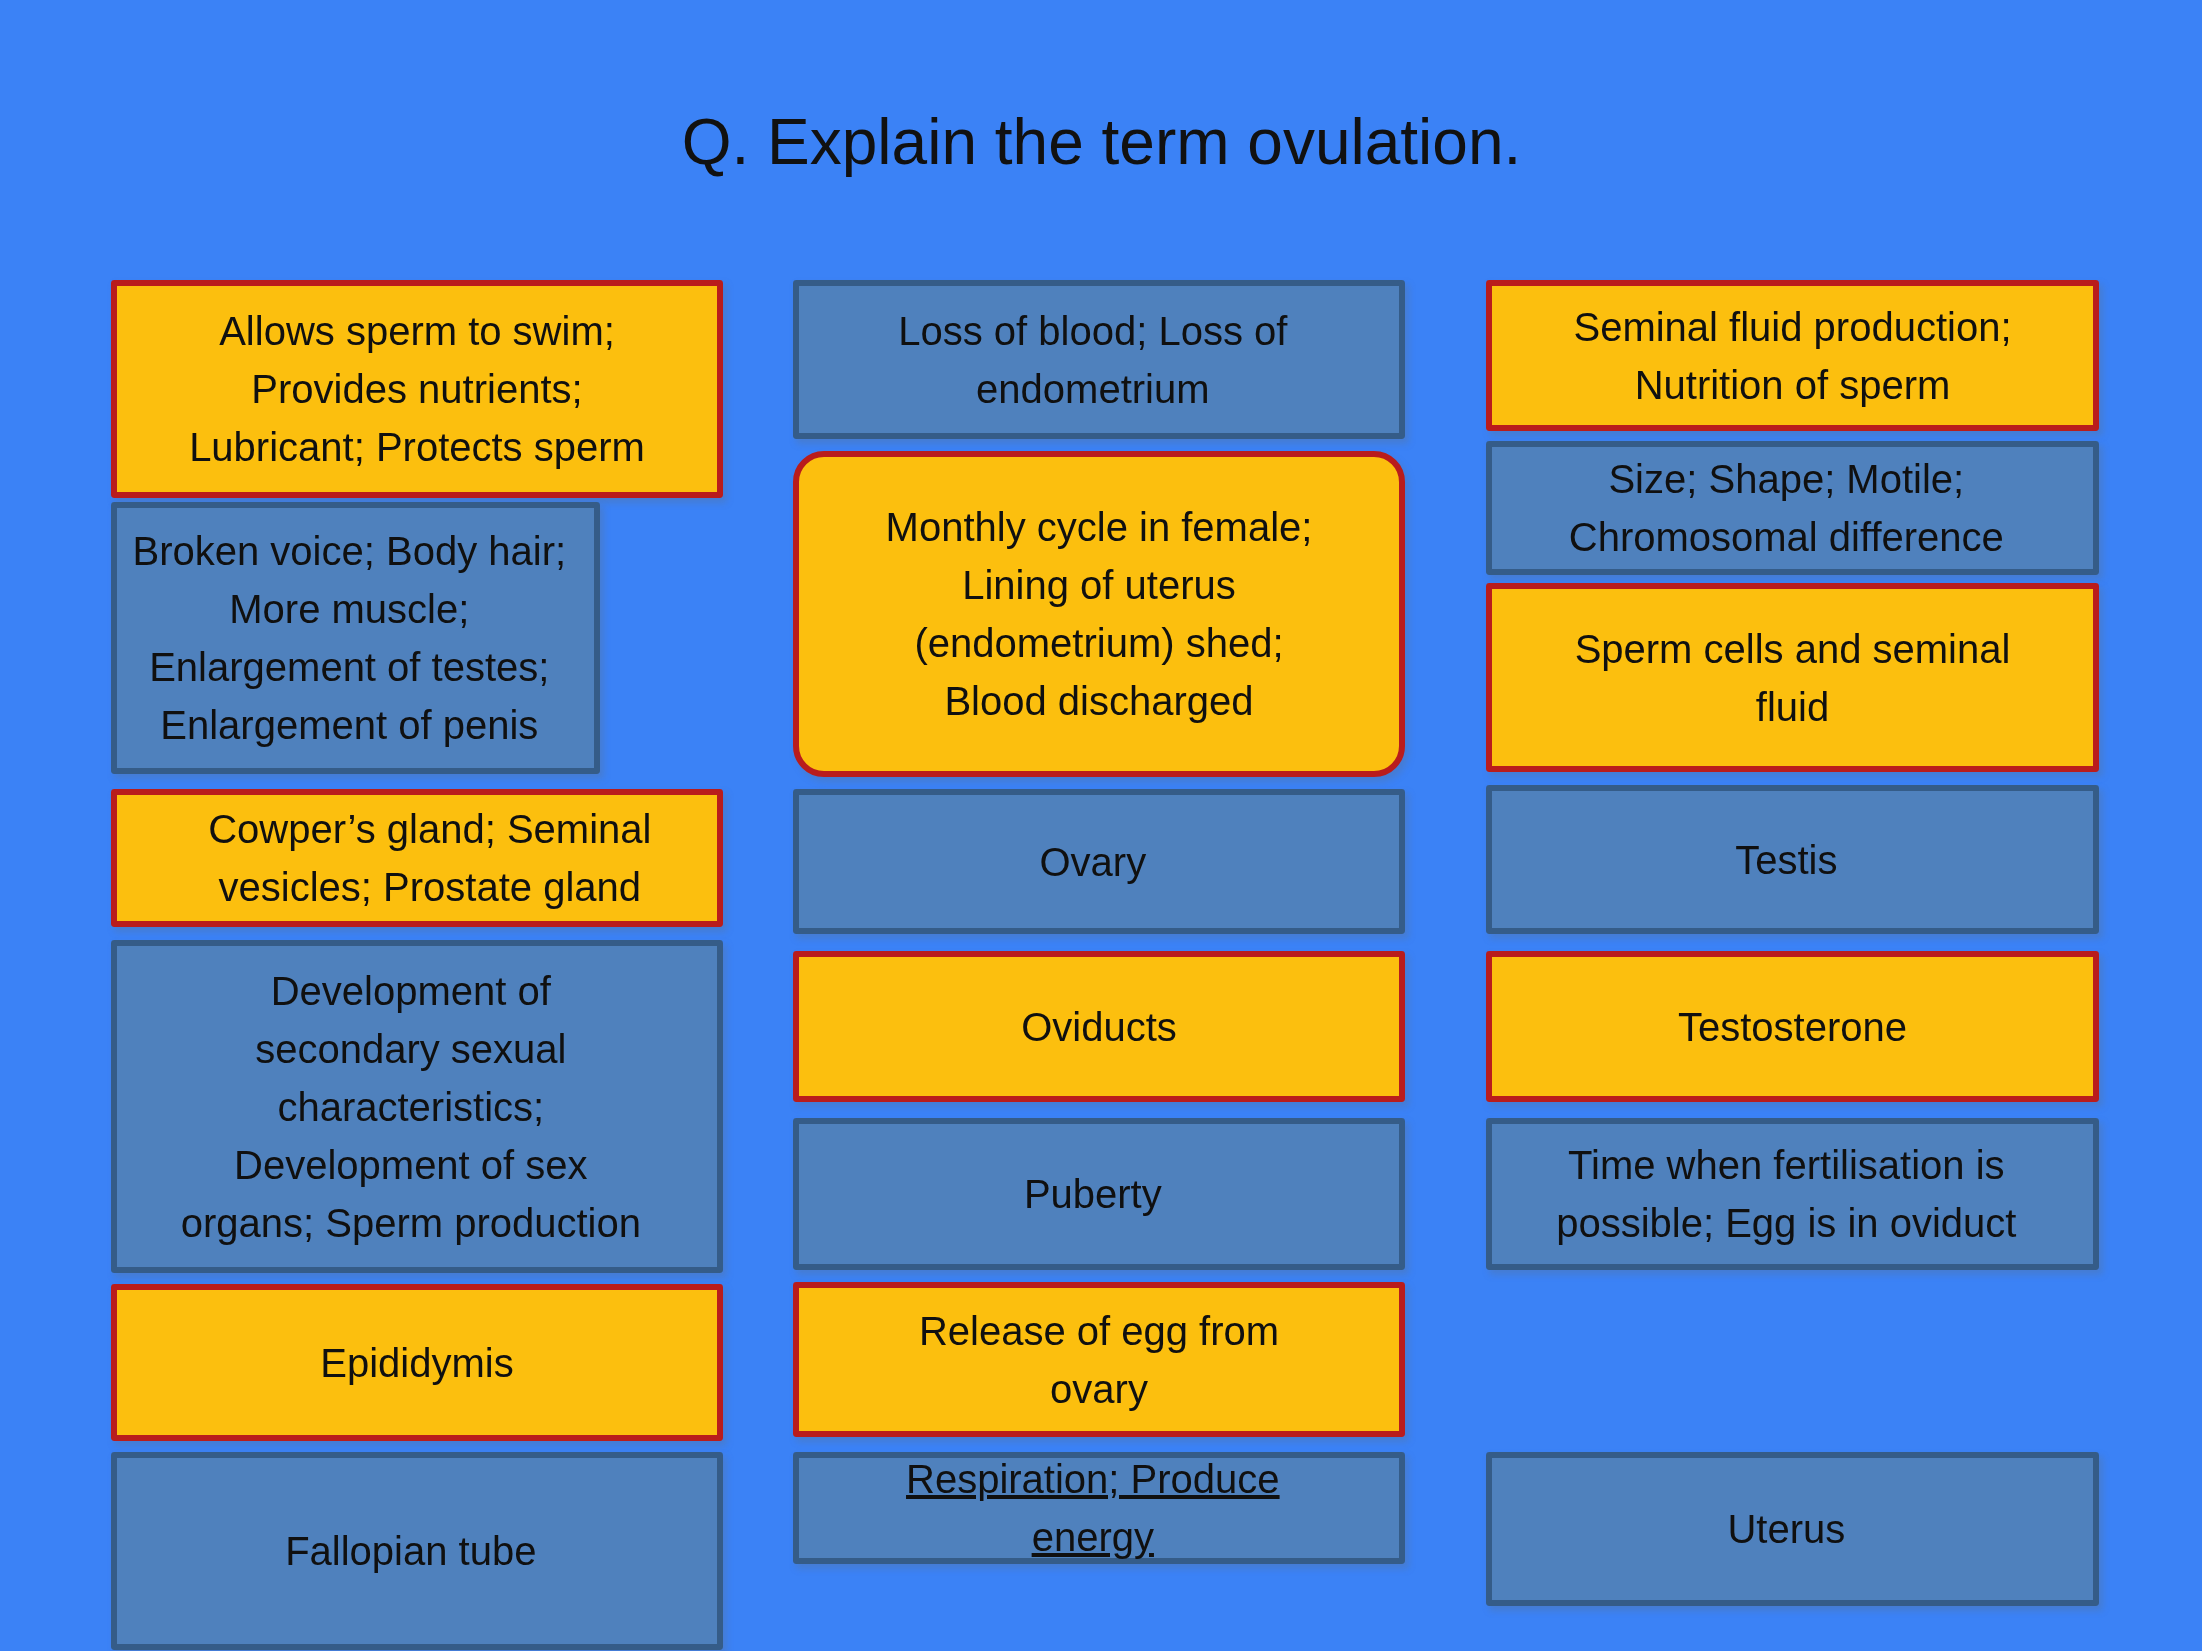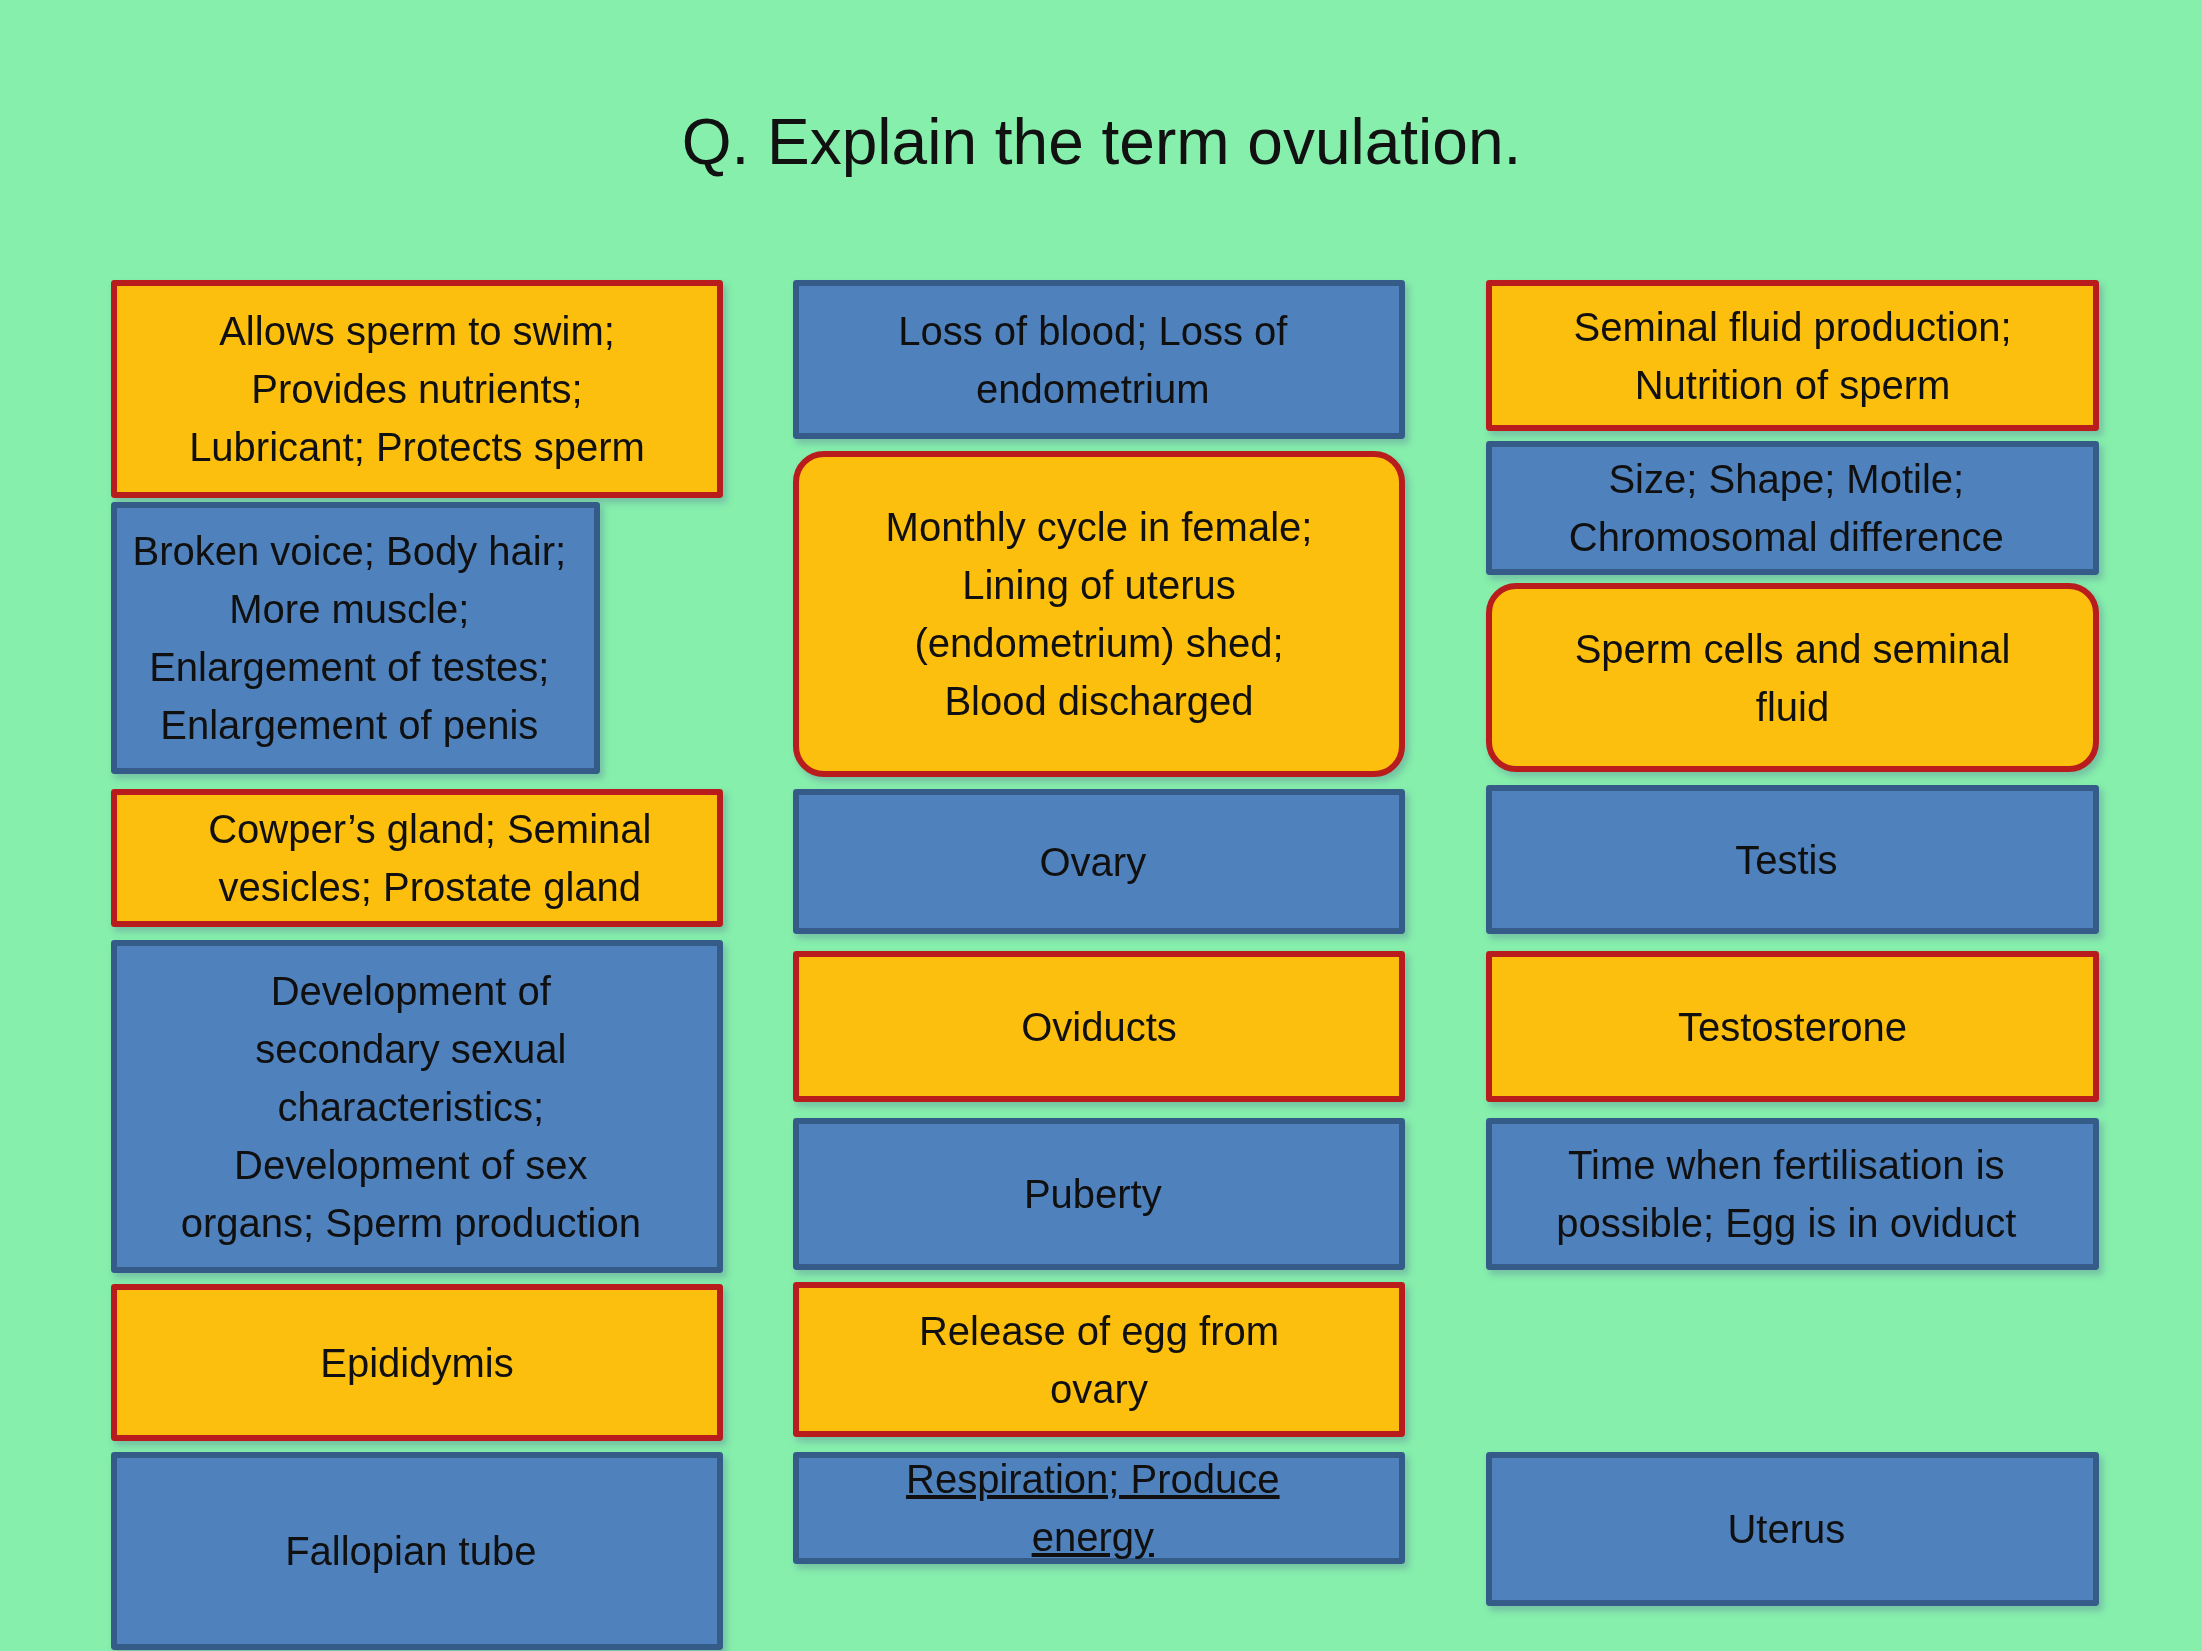--- a/index.html
+++ b/index.html
@@ -8,21 +8,21 @@
     width: 2203px;
     height: 1652px;
     background: #ffffff;
     overflow: hidden;
     font-family: "Liberation Sans", sans-serif;
   }
   .slide {
     position: relative;
     width: 2203px;
     height: 1652px;
-    background: #86efac;
+    background: #3b82f6;
   }
   .title {
     position: absolute;
     top: 105px;
     left: 0;
     width: 2203px;
     text-align: center;
     font-size: 64px;
     font-weight: 400;
     color: #111111;
@@ -88,21 +88,21 @@
   <div class="box blue" style="left:793px; top:1118px; width:612px; height:152px;">Puberty</div>
   <div class="box orange" style="left:793px; top:1282px; width:612px; height:155px;">Release of egg from
 ovary</div>
   <div class="box blue" style="left:793px; top:1452px; width:612px; height:112px;text-decoration:underline;">Respiration; Produce
 energy</div>
 
   <div class="box orange" style="left:1486px; top:280px;  width:613px; height:151px;">Seminal fluid production;
 Nutrition of sperm</div>
   <div class="box blue" style="left:1486px; top:441px;  width:613px; height:134px;">Size; Shape; Motile;
 Chromosomal difference</div>
-  <div class="box orange" style="left:1486px; top:583px;  width:613px; height:189px;border-radius:30px;">Sperm cells and seminal
+  <div class="box orange" style="left:1486px; top:583px;  width:613px; height:189px;">Sperm cells and seminal
 fluid</div>
   <div class="box blue" style="left:1486px; top:785px;  width:613px; height:149px;">Testis</div>
   <div class="box orange" style="left:1486px; top:951px; width:613px; height:151px;">Testosterone</div>
   <div class="box blue" style="left:1486px; top:1118px; width:613px; height:152px;">Time when fertilisation is
 possible; Egg is in oviduct</div>
   <div class="box blue" style="left:1486px; top:1452px; width:613px; height:154px;">Uterus</div>
 
 </div>
 
 

